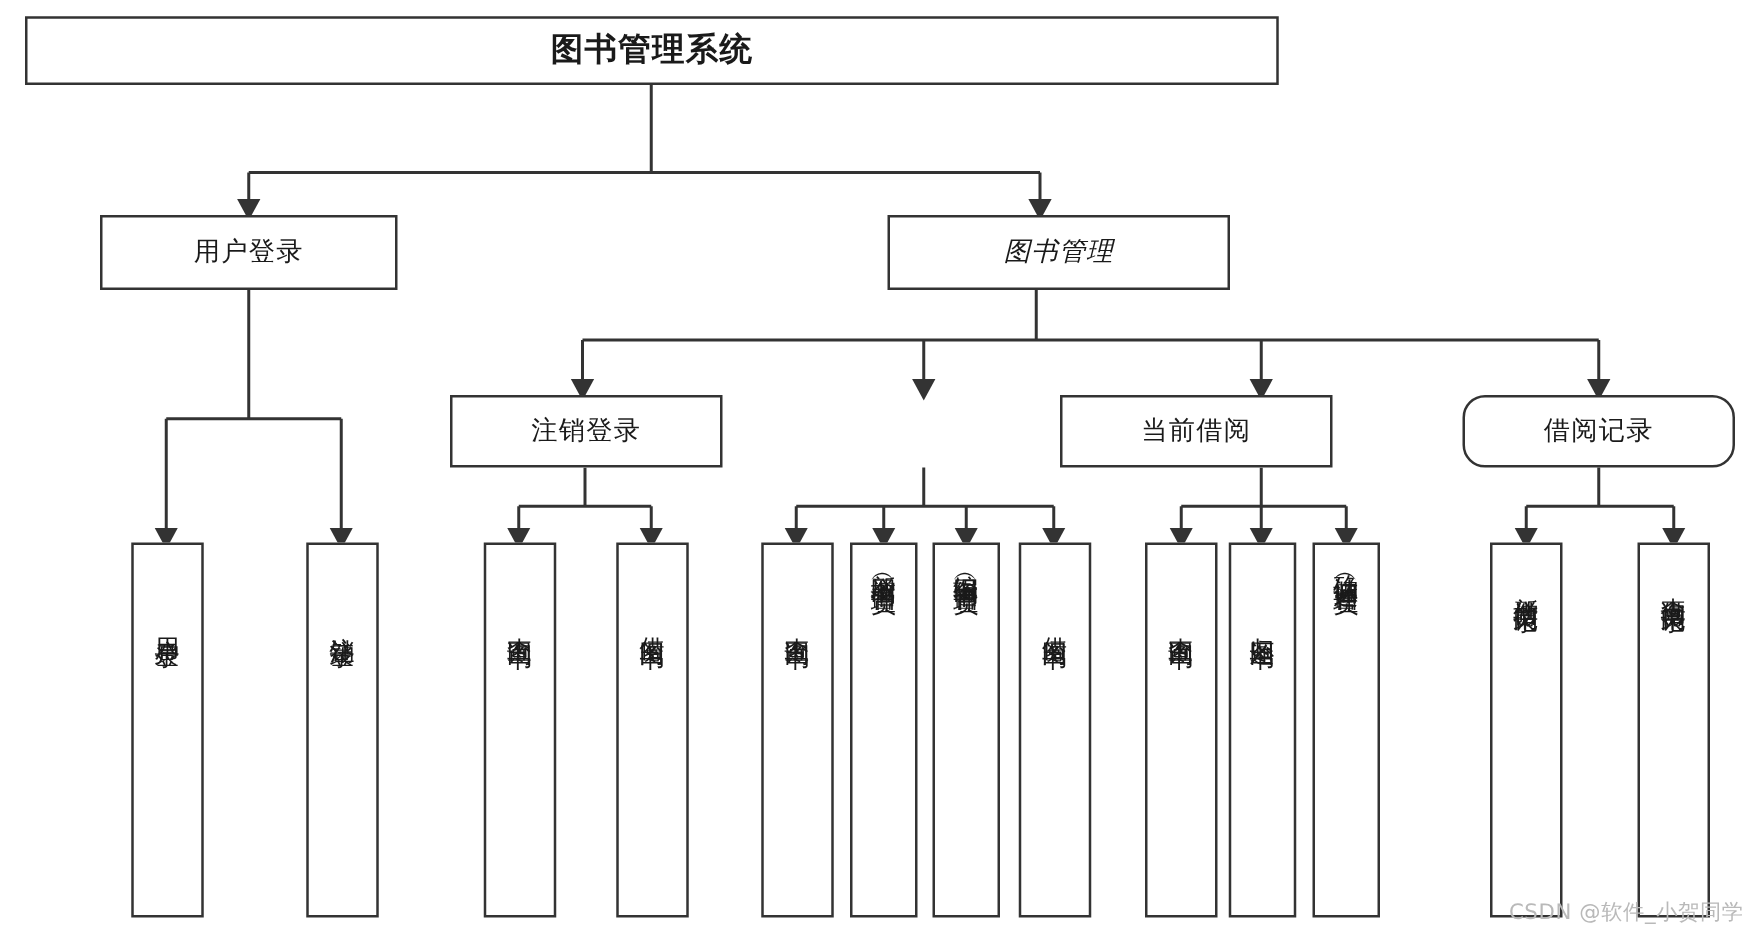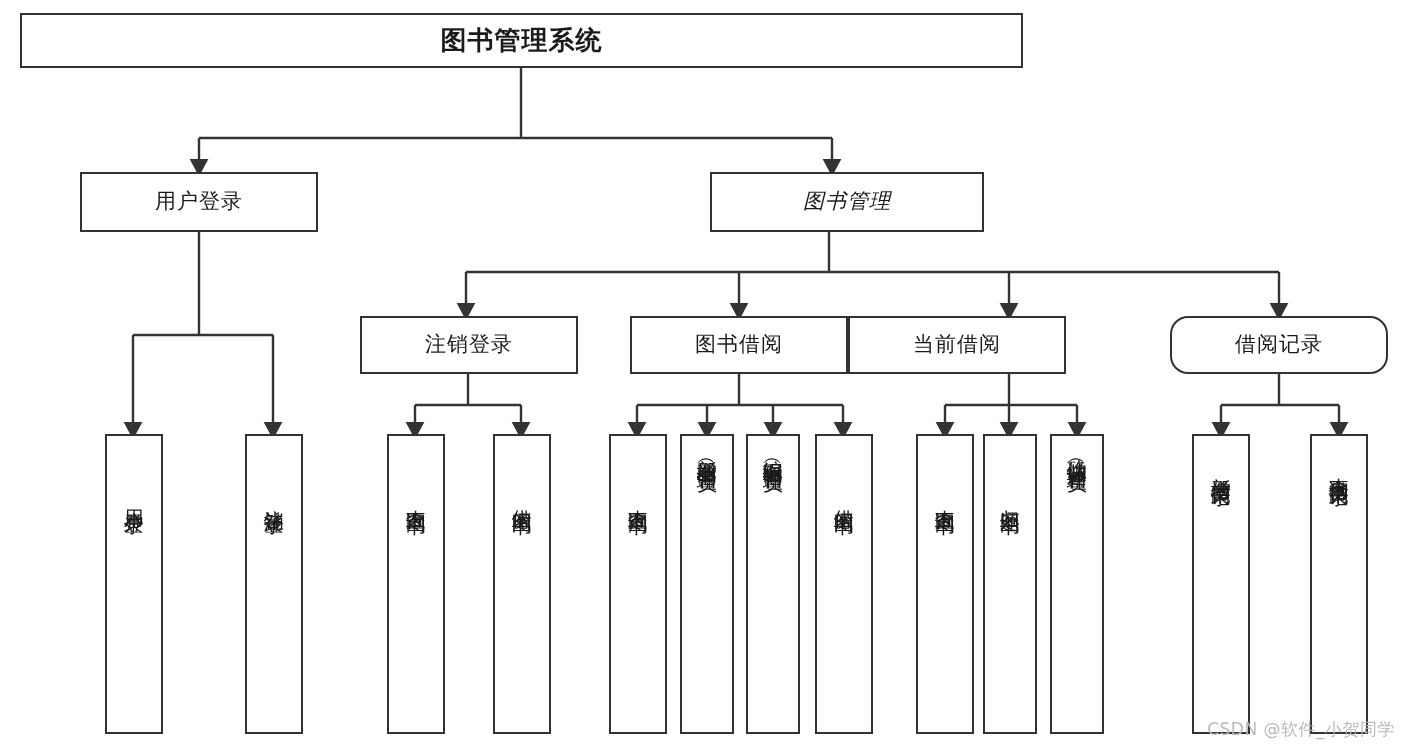--- a/index.html
+++ b/index.html
@@ -130,21 +130,20 @@
       <path d="M1339,405 L1339,425" marker-end="url(#arrow)"></path>
     </g>
   </svg>
 
   <div class="node horiz root" style="left:20px; top:13px; width:1003px; height:55px;">图书管理系统</div>
 
   <div class="node horiz" style="left:80px; top:172px; width:238px; height:60px;">用户登录</div>
   <div class="node horiz" style="left:710px; top:172px; width:274px; height:60px;font-style:italic;">图书管理</div>
 
   <div class="node horiz" style="left:360px; top:316px; width:218px; height:58px;">注销登录</div>
-  <div class="node horiz" style="left:630px; top:316px; width:218px; height:58px;">图书借阅</div>
   <div class="node horiz" style="left:848px; top:316px; width:218px; height:58px;">当前借阅</div>
   <div class="node horiz" style="left:1170px; top:316px; width:218px; height:58px;border-radius:18px;">借阅记录</div>
 
   <div class="node vert" style="left:105px; top:434px; width:58px; height:300px;">
     <span class="vlabel short">用户登录</span>
   </div>
   <div class="node vert" style="left:245px; top:434px; width:58px; height:300px;">
     <span class="vlabel short">注销登录</span>
   </div>
 

